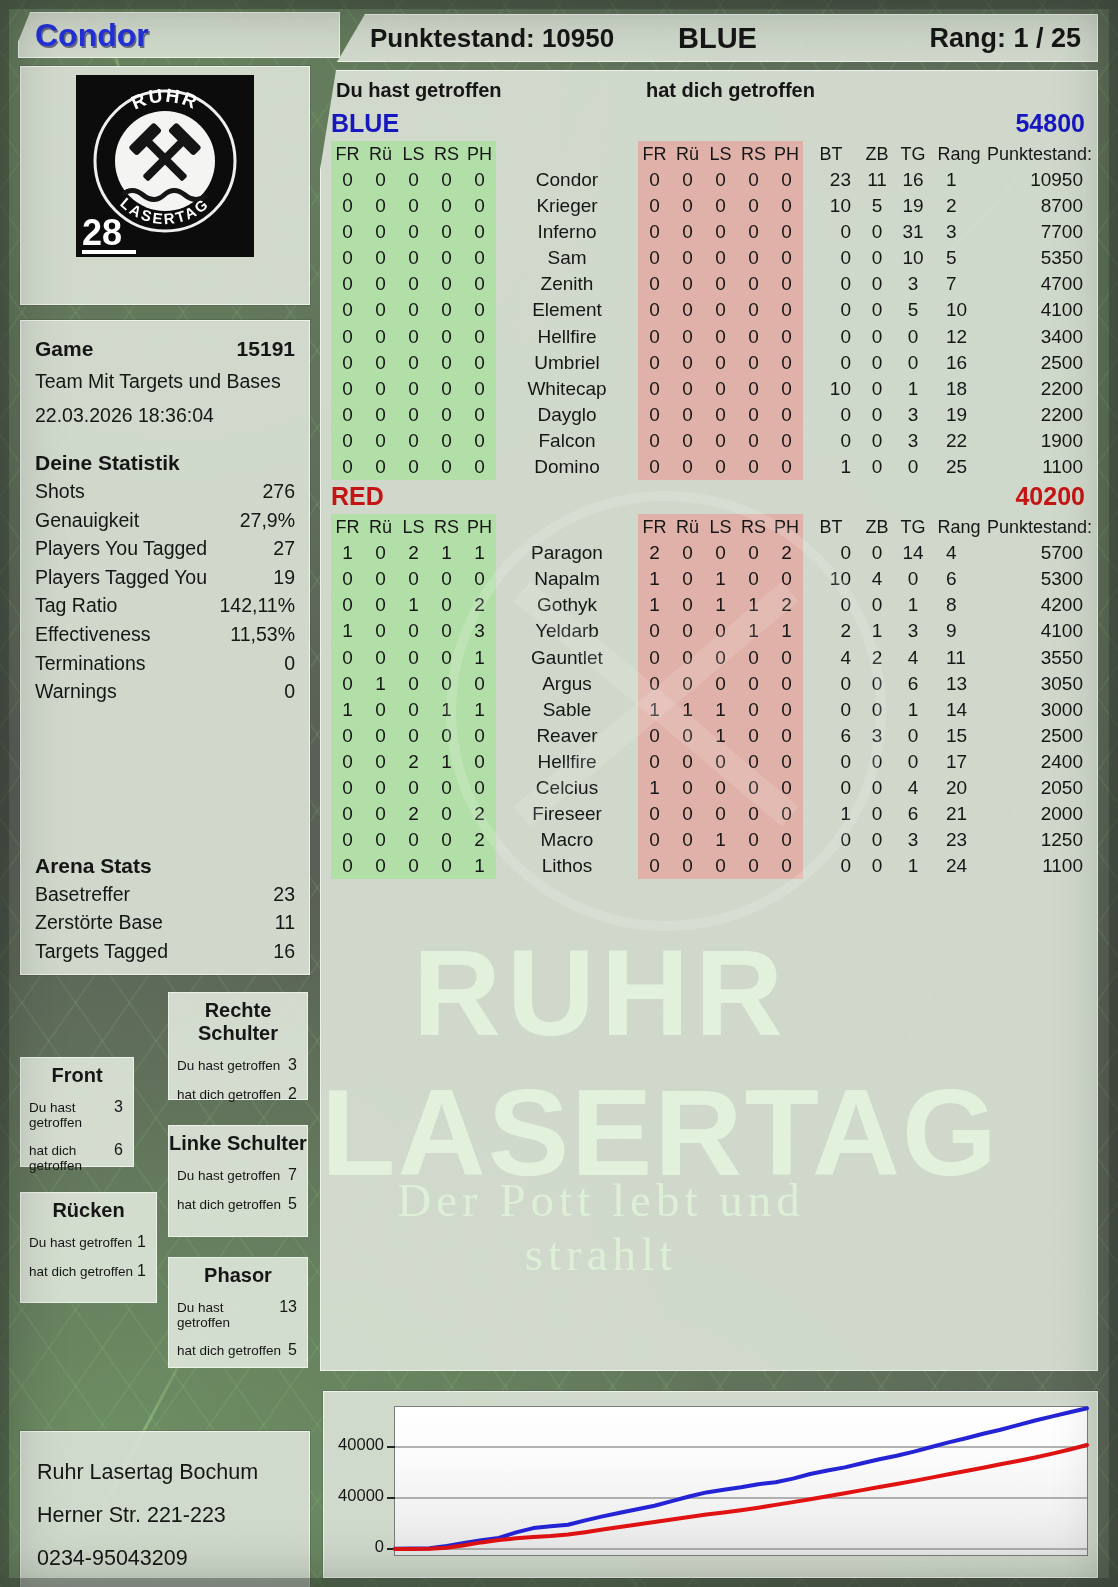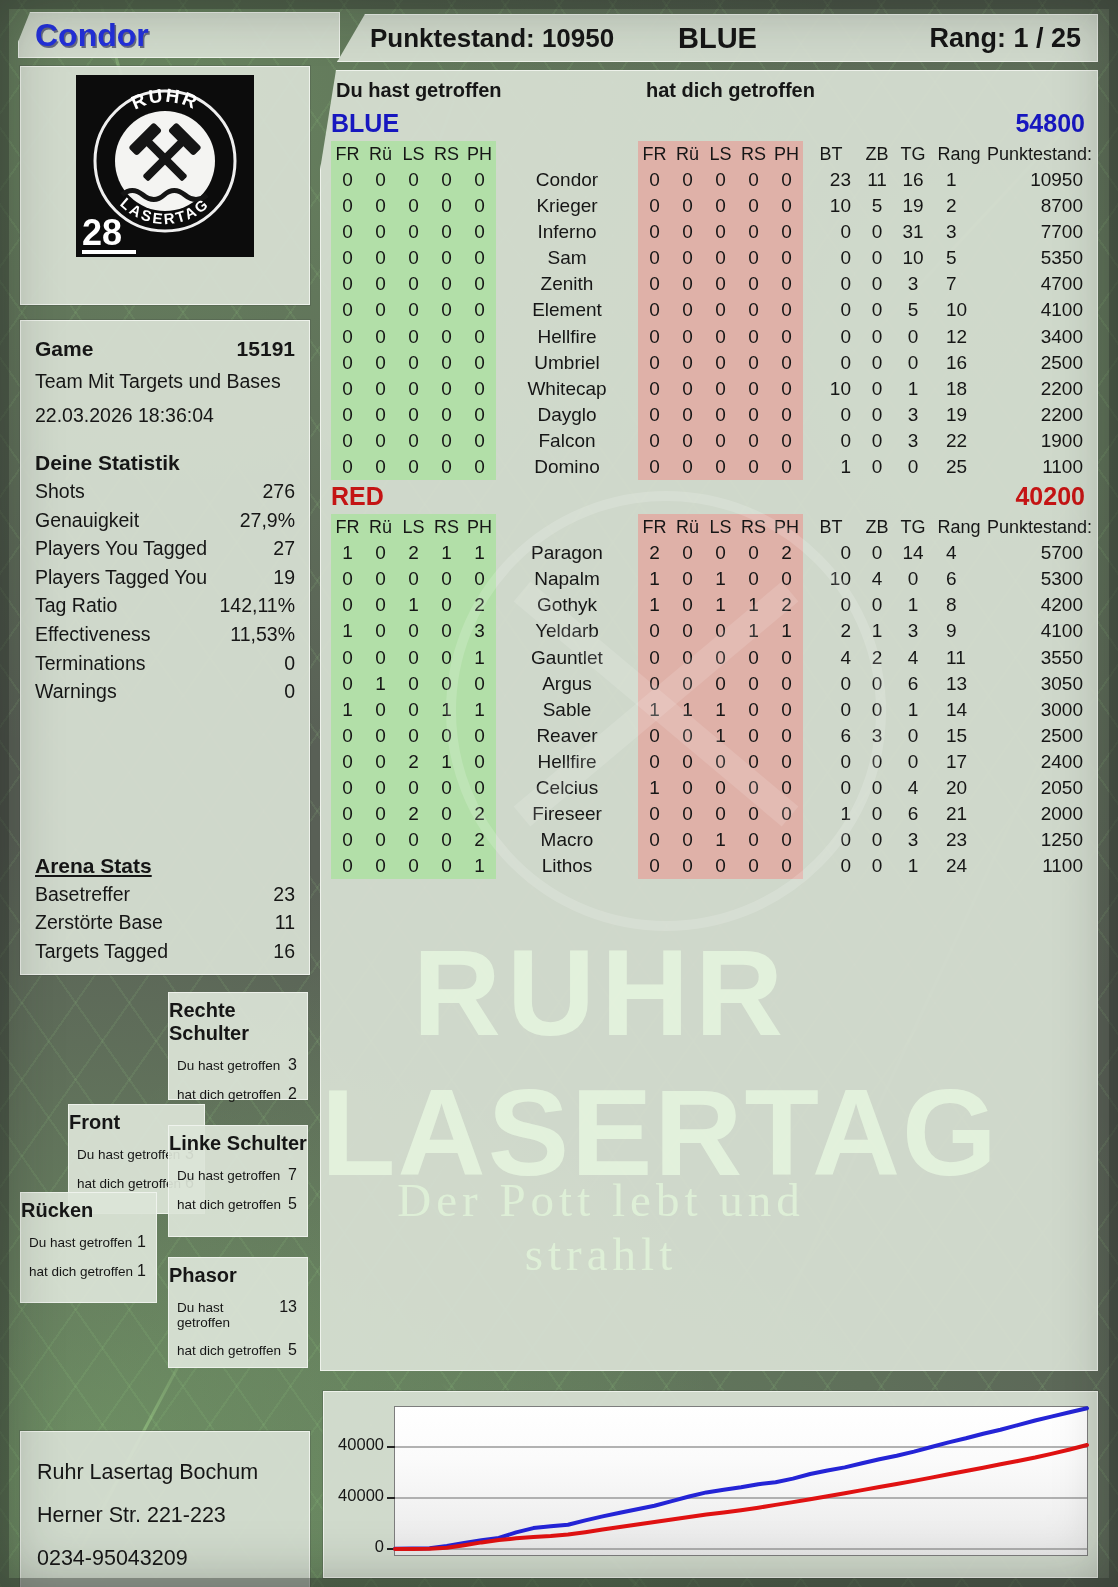--- a/index.html
+++ b/index.html
@@ -33,25 +33,25 @@
   .tb-team{position:absolute;left:0;right:0;text-align:center;font-size:29px;}
   .tb-rang{margin-left:auto;margin-right:16px;font-size:27px;position:relative;}
 
   
   .logo-panel{left:20px;top:66px;width:290px;height:239px;}
   .logo-svg{position:absolute;left:55px;top:8px;}
   .game-panel{left:20px;top:320px;width:290px;height:655px;padding:10px 14px;font-size:19.5px;}
   .g-head{display:flex;justify-content:space-between;font-weight:bold;font-size:21px;margin-top:6px;}
   .g-line{line-height:28px;margin-top:6px;}
   .s-title{font-weight:bold;font-size:21px;margin-top:22px;margin-bottom:2px;}
-  .s-title.arena{margin-top:148px;text-decoration:underline;}
+  .s-title.arena{margin-top:148px;}
   .srow{display:flex;justify-content:space-between;line-height:28.6px;}
 
   .bpbox{position:absolute;background:rgba(220,228,215,.93);border:1px solid rgba(248,250,246,.7);box-sizing:border-box;}
-  .bp-title{text-align:left;font-size:20px;font-weight:bold;margin-top:6px;}
+  .bp-title{text-align:center;font-size:20px;font-weight:bold;margin-top:6px;}
   .bp-row{display:flex;justify-content:space-between;align-items:baseline;padding:0 10px 0 8px;margin-top:11px;}
   .bp-row .lbl{font-size:13.5px;}
   .bp-row .val{font-size:16px;}
 
   .addr-panel{left:20px;top:1391px;width:290px;height:187px;padding:19px 0 0 16px;font-size:21.5px;margin-top:40px;}
   .addr-line{line-height:43px;}
 
   
   .main-panel{left:320px;top:70px;width:778px;height:1301px;
     clip-path:polygon(16px 0,100% 0,100% 100%,0 100%,0 100px);overflow:hidden;}
@@ -218,21 +218,21 @@
     <div class="bp-title">Rechte Schulter</div>
     <div class="bp-row">
         <span class="lbl">Du hast getroffen</span>
         <span class="val">3</span>
       </div>
     <div class="bp-row">
         <span class="lbl">hat dich getroffen</span>
         <span class="val">2</span>
       </div>
   </div>
-  <div class="bpbox" style="left:20px;top:1104px;width:137px;height:110px;margin-left:48px;">
+  <div class="bpbox" style="left:20px;top:1057px;width:114px;height:110px;">
     <div class="bp-title">Front</div>
     <div class="bp-row">
         <span class="lbl">Du hast getroffen</span>
         <span class="val">3</span>
       </div>
     <div class="bp-row">
         <span class="lbl">hat dich getroffen</span>
         <span class="val">6</span>
       </div>
   </div>

